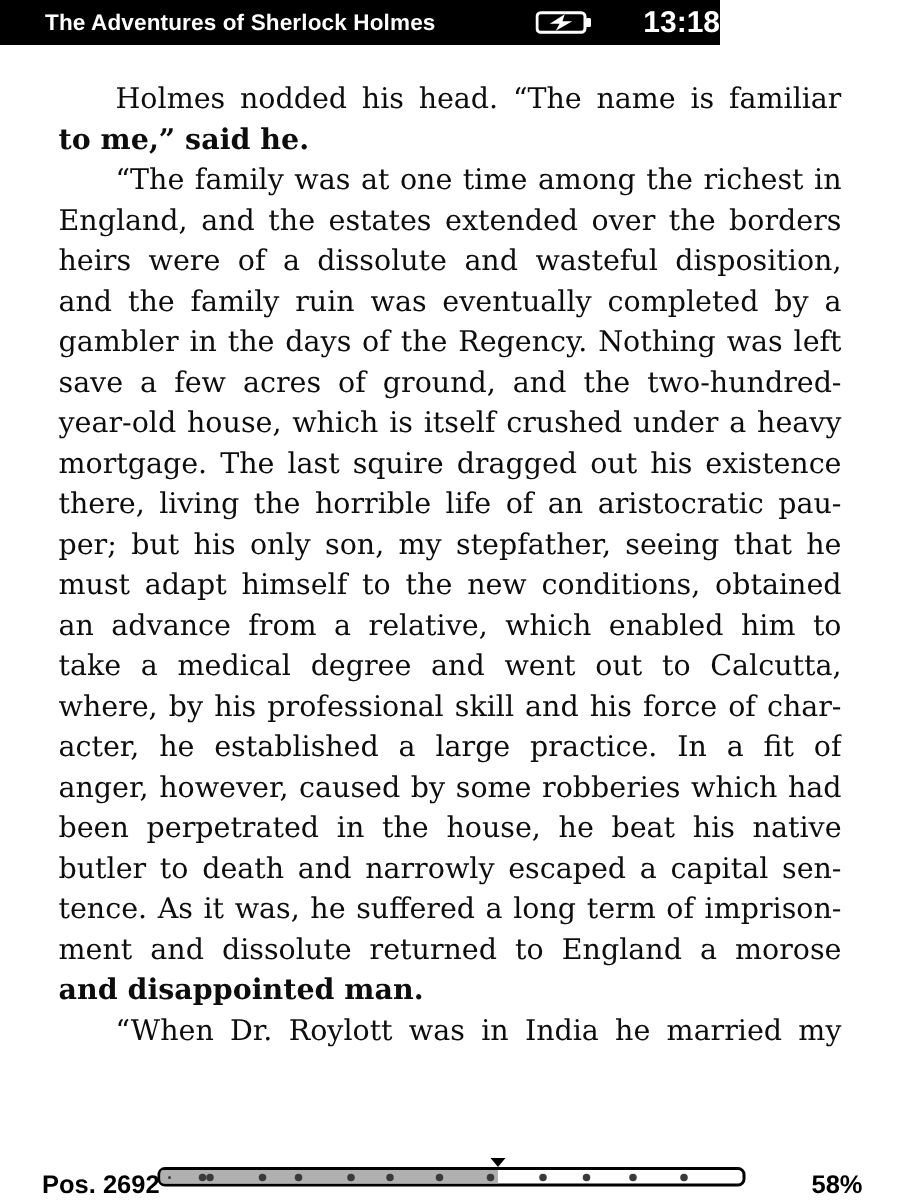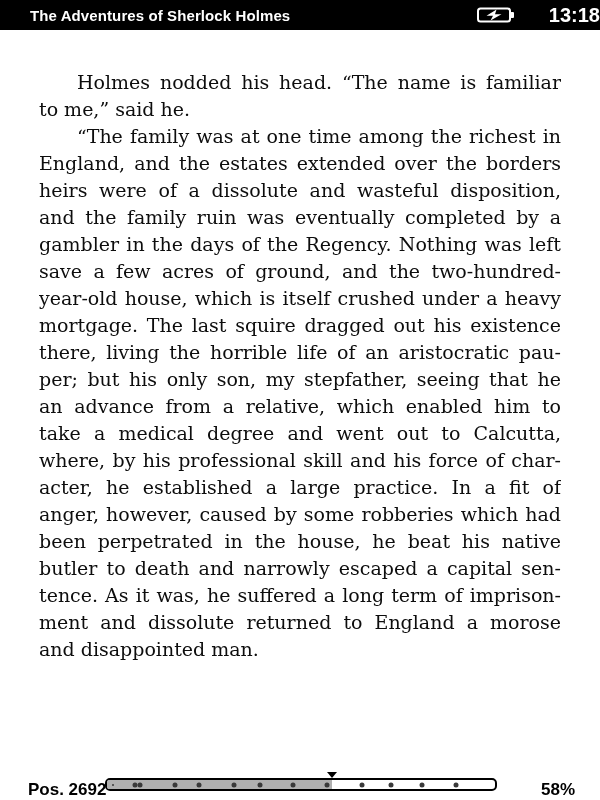--- a/index.html
+++ b/index.html
@@ -4,40 +4,40 @@
 <style>
   html,body { margin:0; padding:0; }
   body {
     width:600px; height:800px; position:relative;
     background:#ffffff; overflow:hidden;
     font-family:"DejaVu Serif", serif;
   }
 
   
   .topbar {
-    position:absolute; top:0; left:0; width:600px; height:30px;
+    position:absolute; top:0; left:0; width:480px; height:30px;
     background:#000000; color:#ffffff;
     display:flex; align-items:center;
     font-family:"Liberation Sans", sans-serif; font-weight:bold;
   }
   .topbar .book-title { margin-left:30px; font-size:15px; letter-spacing:0.1px; flex:1; }
   .topbar .battery { width:38px; height:16px; margin-right:34px; }
   .topbar .clock { font-size:20px; }
 
   
   .text-area {
-    position:absolute; top:46px; left:39px; width:522px;
+    position:absolute; top:30px; left:39px; width:522px;
     padding-top:23px; color:#0d0d0d;
   }
   .line {
     font-size:19px; line-height:27px;
     text-align:justify; text-align-last:justify;
     white-space:normal; height:27px; overflow:hidden;
   }
-  .line.para-end { text-align-last:left; }
+  .line.para-end { text-align-last:left;font-weight:bold; }
   .line.indent { text-indent:38px; }
 
   
   .bottombar {
     position:absolute; left:0; bottom:0; width:600px; height:32px;
     background:#ffffff; color:#000000;
     display:flex; align-items:flex-end;
     font-family:"Liberation Sans", sans-serif; font-weight:bold;
   }
   .pos-label { margin-left:28px; font-size:17px; }
@@ -81,30 +81,32 @@
     <div class="line indent">“The family was at one time among the richest in</div>
     <div class="line">England, and the estates extended over the borders</div>
     <div class="line">heirs were of a dissolute and wasteful disposition,</div>
     <div class="line">and the family ruin was eventually completed by a</div>
     <div class="line">gambler in the days of the Regency. Nothing was left</div>
     <div class="line">save a few acres of ground, and the two-hundred-</div>
     <div class="line">year-old house, which is itself crushed under a heavy</div>
     <div class="line">mortgage. The last squire dragged out his existence</div>
     <div class="line">there, living the horrible life of an aristocratic pau-</div>
     <div class="line">per; but his only son, my stepfather, seeing that he</div>
+    <div class="line">must adapt himself to the new conditions, obtained</div>
     <div class="line">an advance from a relative, which enabled him to</div>
     <div class="line">take a medical degree and went out to Calcutta,</div>
     <div class="line">where, by his professional skill and his force of char-</div>
     <div class="line">acter, he established a large practice. In a fit of</div>
     <div class="line">anger, however, caused by some robberies which had</div>
     <div class="line">been perpetrated in the house, he beat his native</div>
     <div class="line">butler to death and narrowly escaped a capital sen-</div>
     <div class="line">tence. As it was, he suffered a long term of imprison-</div>
     <div class="line">ment and dissolute returned to England a morose</div>
     <div class="line para-end">and disappointed man.</div>
+    <div class="line indent">“When Dr. Roylott was in India he married my</div>
   </div>
 
 <div class="bottombar">
   <div class="pos-label">Pos. 2692</div>
   <div class="progress-track" id="progress-track">
     <div class="progress-fill" id="progress-fill" style="width: 58%; background: rgb(176, 176, 176);"></div>
     <div class="position-marker" id="position-marker" style="left: 58%;"></div>
   <div class="chapter-dot small" style="left: 1.5%;"></div>
       <div class="chapter-dot" style="left: 7.1%;"></div>
       <div class="chapter-dot" style="left: 8.4%;"></div>

